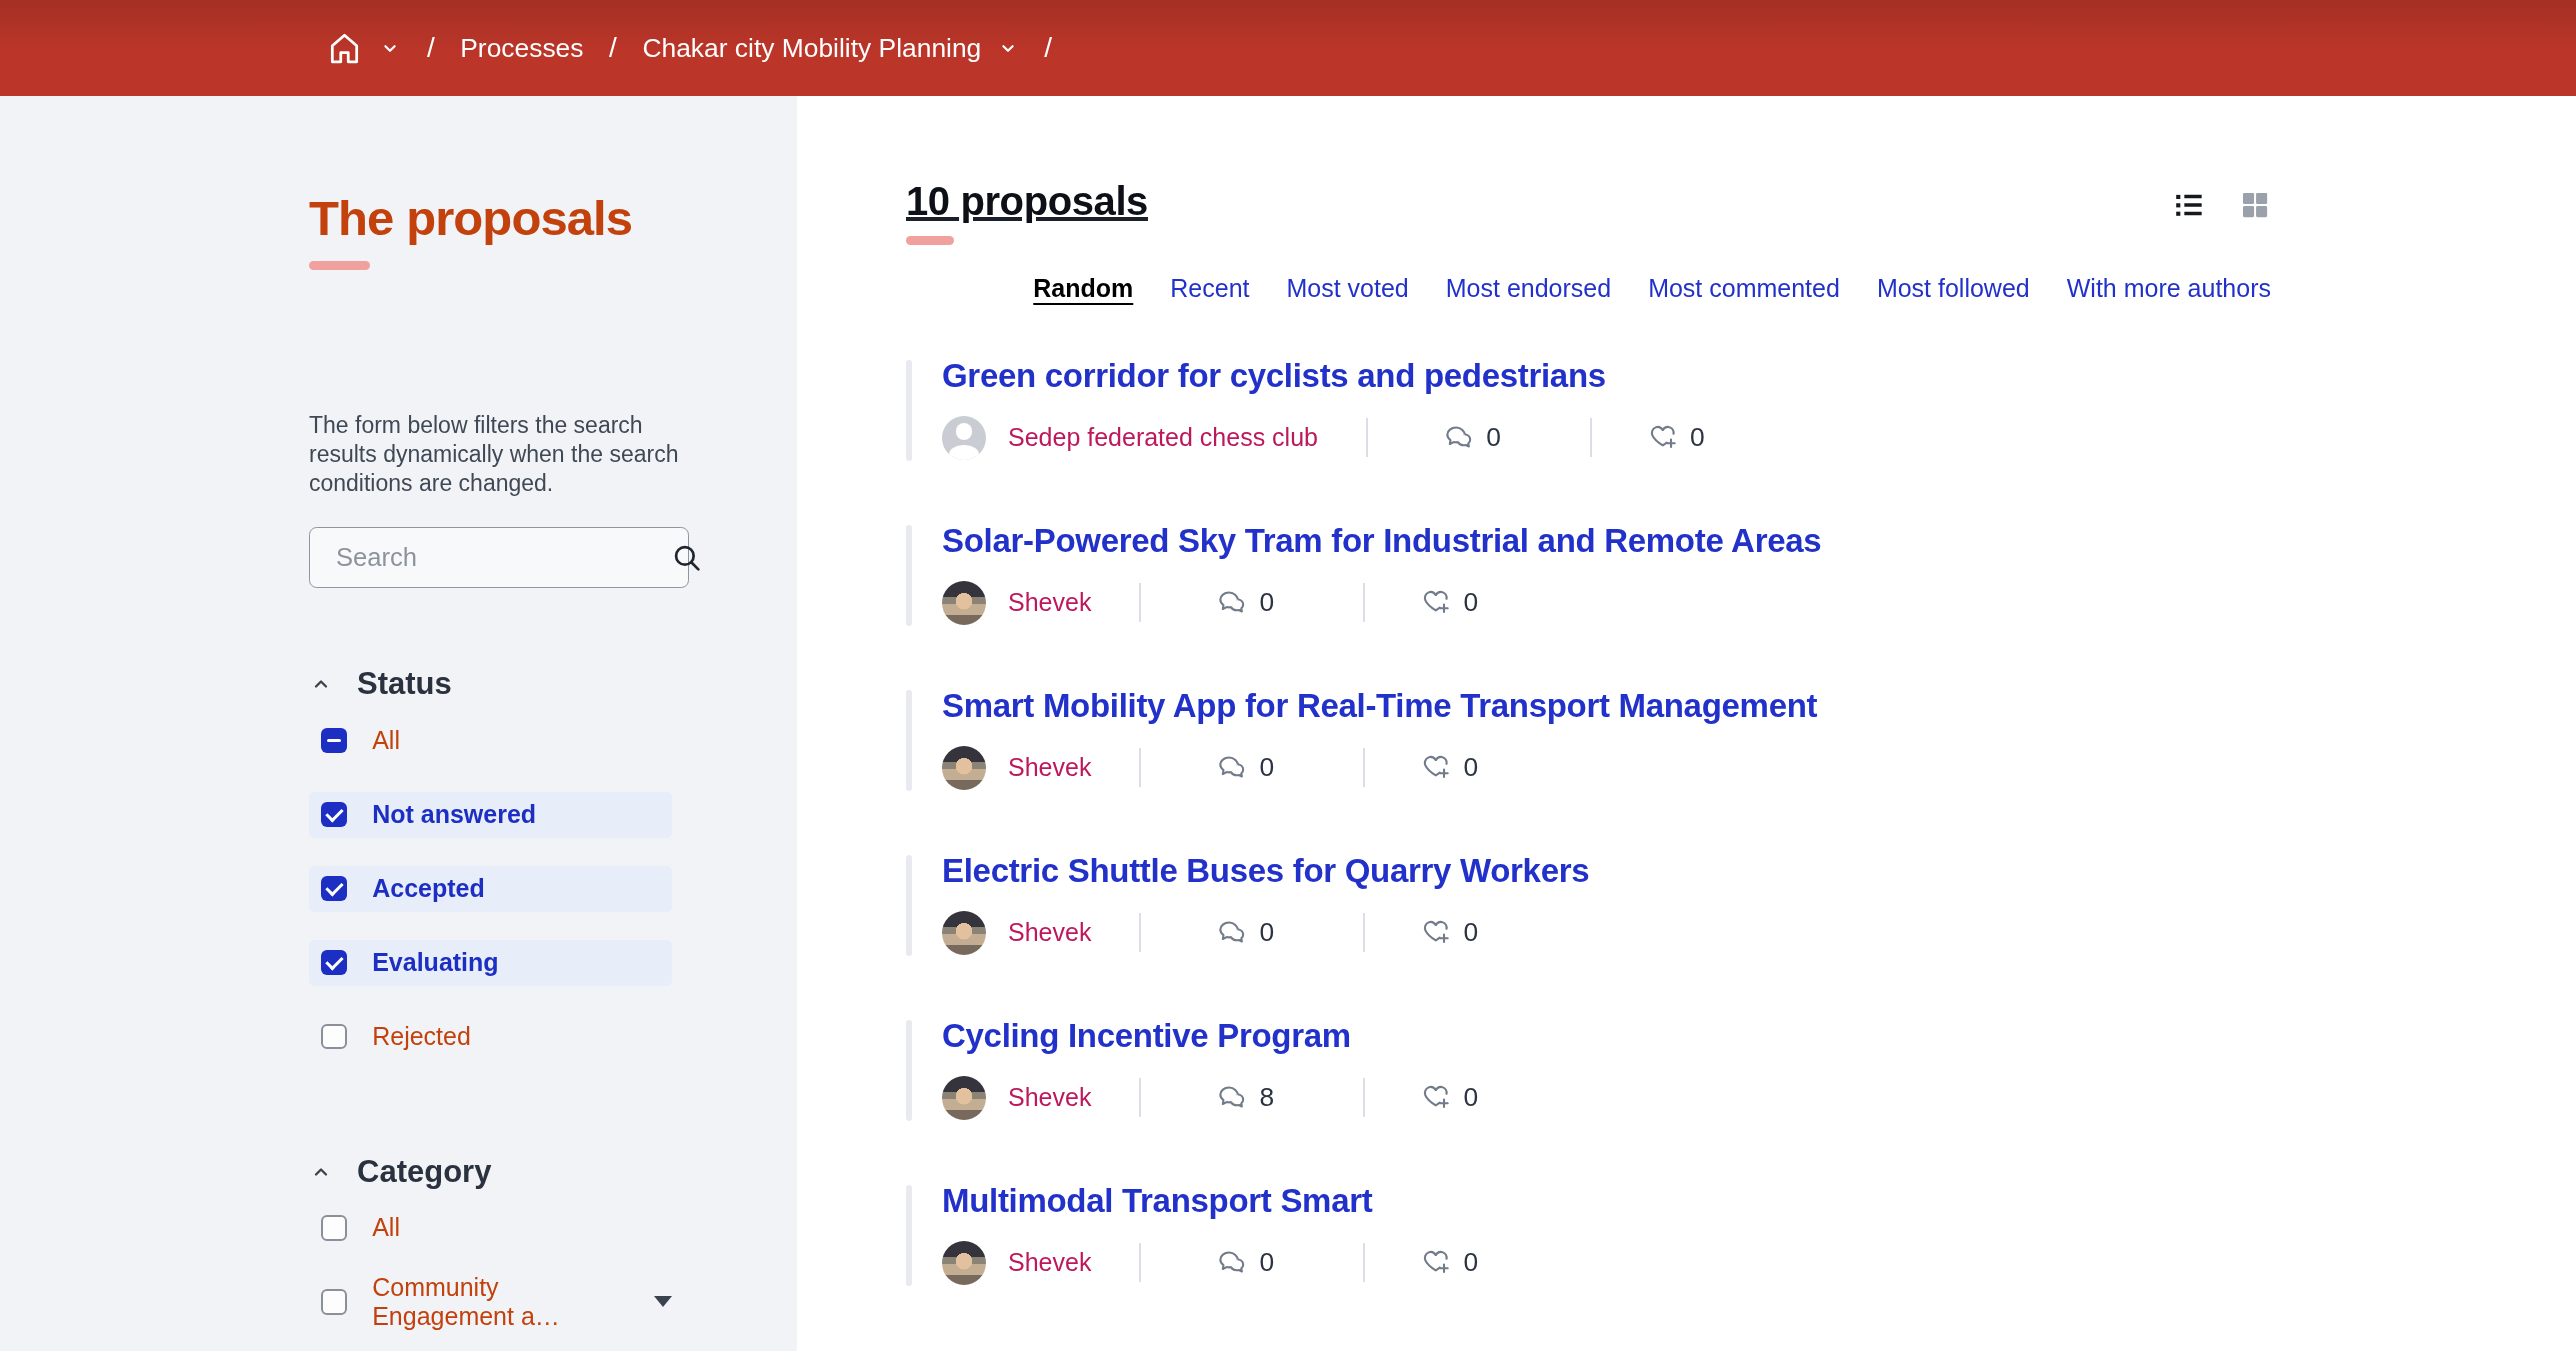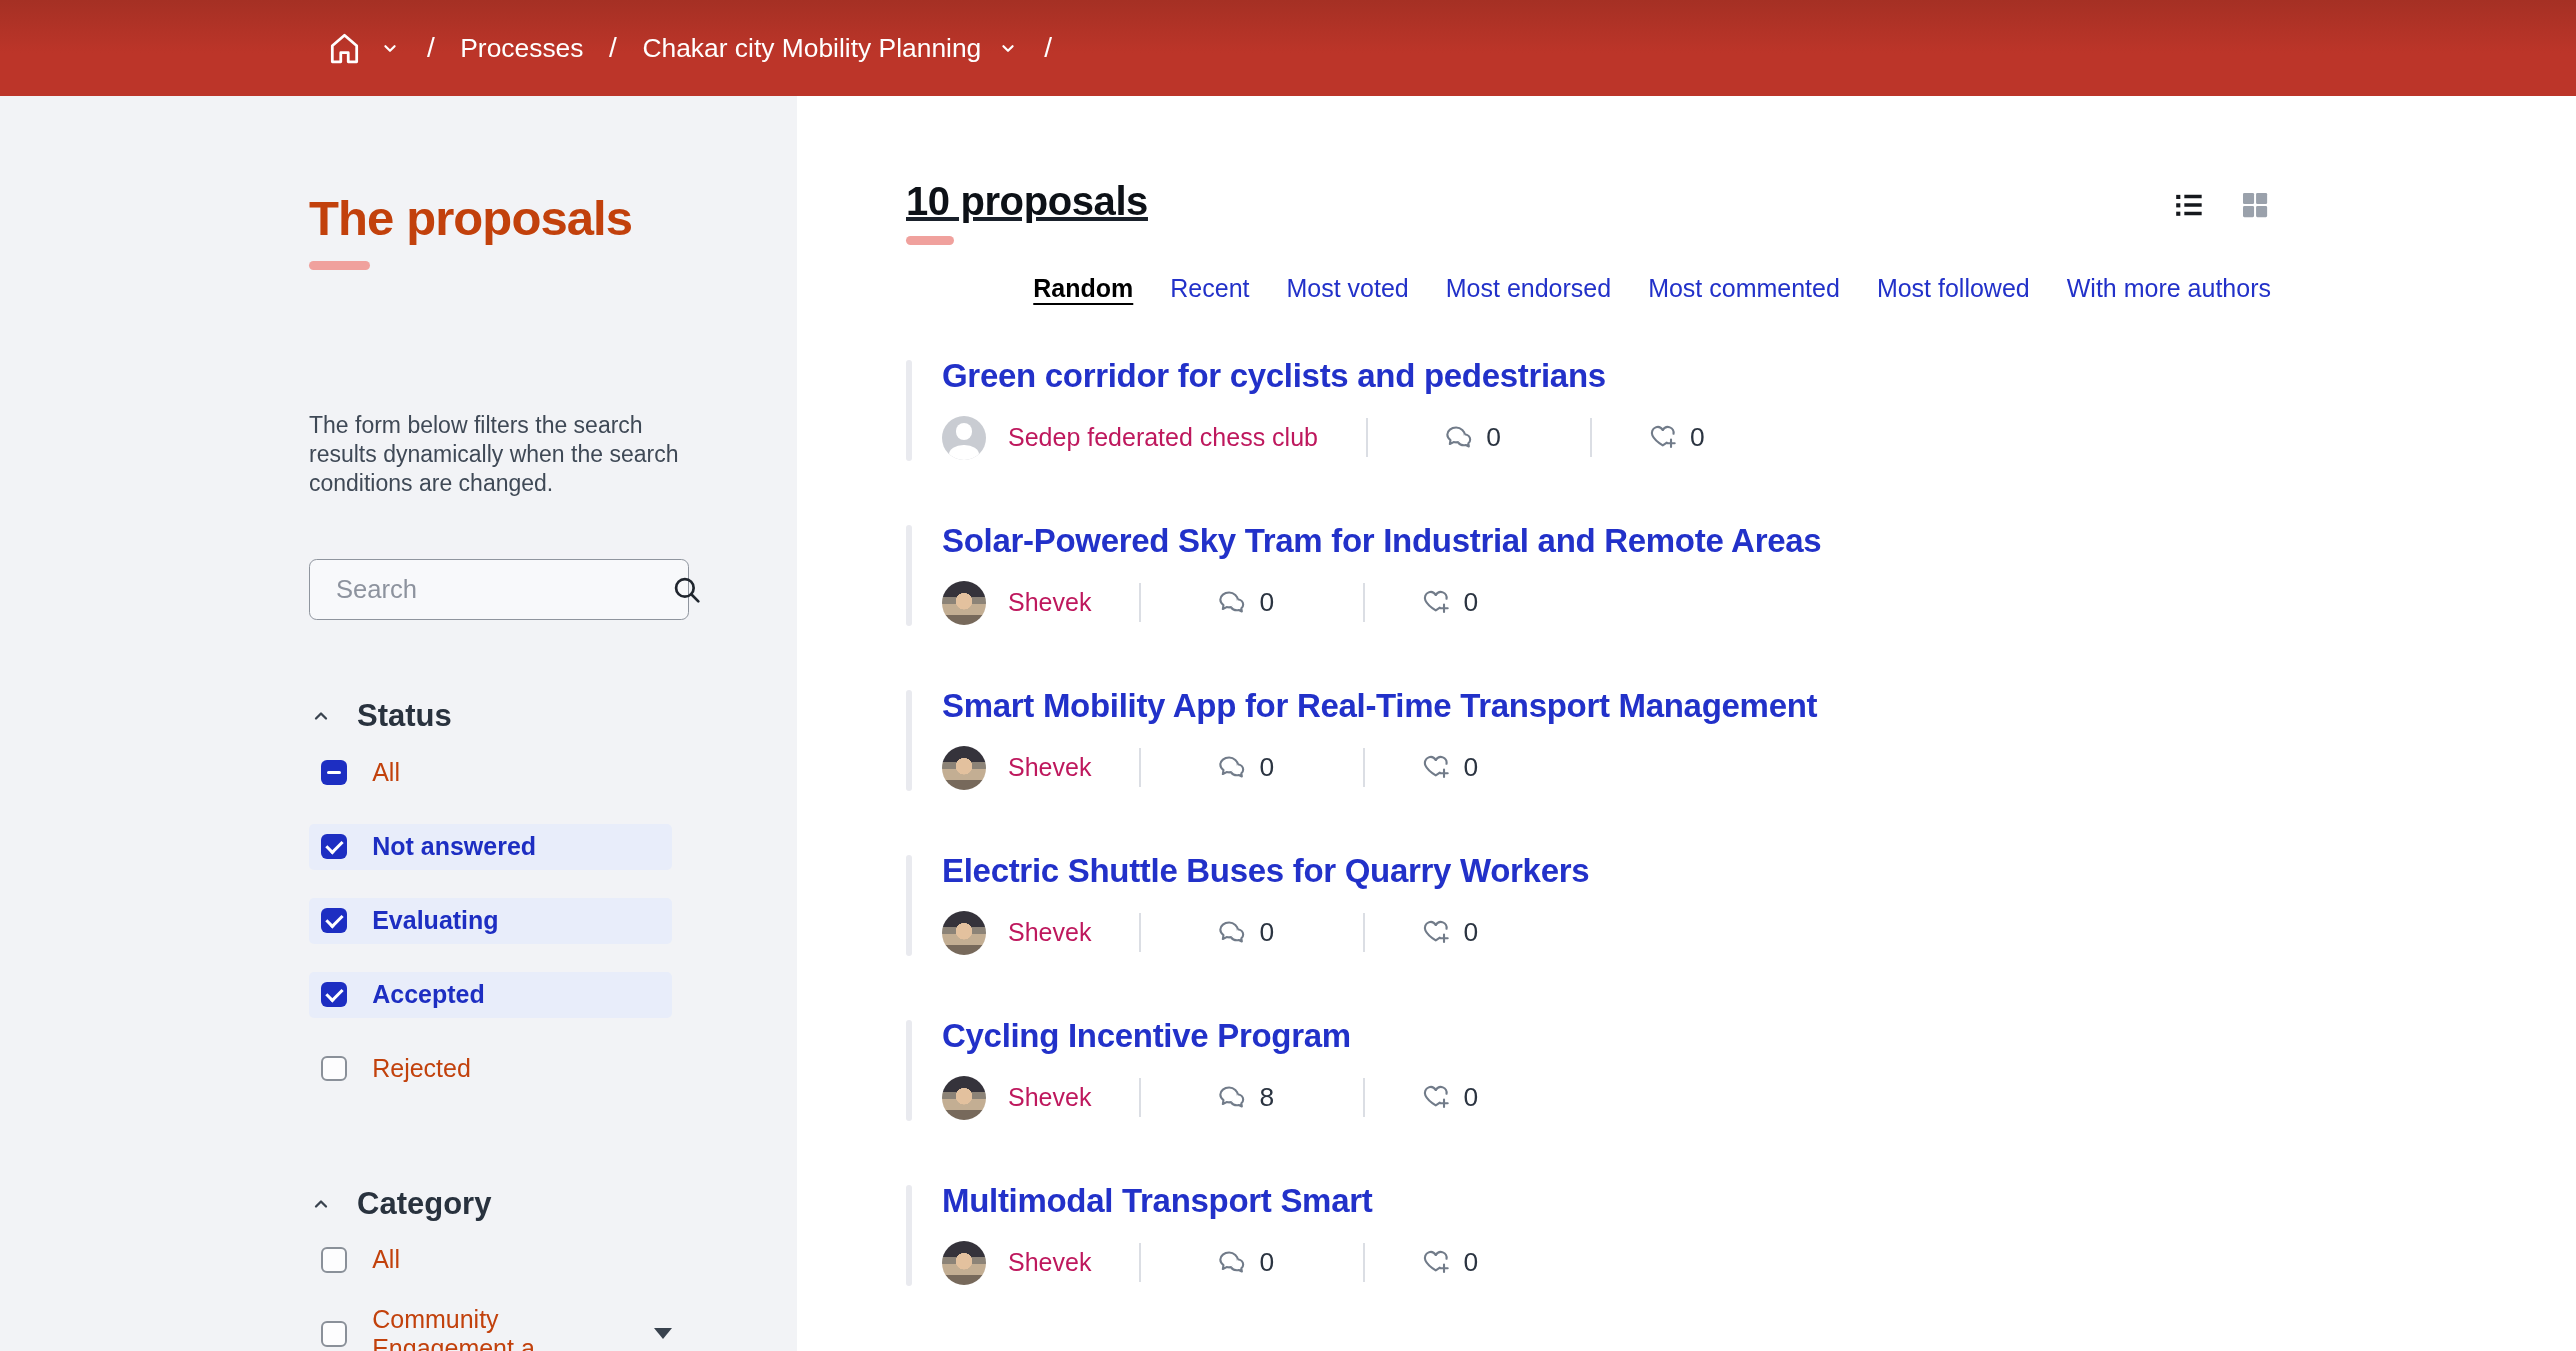--- a/index.html
+++ b/index.html
@@ -12,21 +12,21 @@
           padding-left:325px;font-size:26.4px;color:#fff;box-sizing:border-box;}
   .crumb{color:#fff;text-decoration:none;display:flex;align-items:center;gap:15.3px;}
   .slash{margin:0 25.6px;font-size:28px;font-weight:300;}
 
   
   .sidebar{position:absolute;top:96px;left:0;width:797px;bottom:0;background:var(--sidebar-bg,#F2F3F6);
            box-sizing:border-box;padding:97px 0 0 309px;}
   .sidebar h1{margin:0;font-size:49px;line-height:51px;font-weight:700;color:#c2410c;letter-spacing:-0.9px;}
   .title-underline{width:61px;height:9.4px;border-radius:5.1px;background:var(--underline-salmon,#F0A19D);margin-top:17px;}
   .filter-help{margin:141px 0 0 0;width:385px;font-size:23px;line-height:29px;color:#3F4956;}
-  .searchbox{margin-top:61px;width:380px;height:61px;border:1.7px solid #8F959E;border-radius:7.7px;
+  .searchbox{margin-top:29px;width:380px;height:61px;border:1.7px solid #8F959E;border-radius:7.7px;
              display:flex;background:#F8F9FB;box-sizing:border-box;}
   .searchbox input{flex:1;border:none;outline:none;background:transparent;margin-left:24px;
                    font-size:25.6px;color:#2A323E;font-family:inherit;}
   .searchbox input::placeholder{color:#8D939E;}
   .search-btn{border:none;background:none;padding:0 17px 0 0;cursor:pointer;display:flex;align-items:center;}
 
   .filter-section-head{display:flex;align-items:center;gap:24px;cursor:pointer;}
   .filter-section-head .sec-label{font-size:31px;font-weight:700;color:#29323E;}
   .sec-status{margin-top:78px;}
   .sec-gap{margin-top:94px;}
@@ -131,26 +131,26 @@
     <span class="opt-label">All</span>
   </div>
 
   <div class="frow checked">
     <span class="cb checked"></span>
     <span class="opt-label">Not answered</span>
   </div>
 
   <div class="frow checked">
     <span class="cb checked"></span>
-    <span class="opt-label">Evaluating</span>
+    <span class="opt-label">Accepted</span>
   </div>
 
   <div class="frow checked">
     <span class="cb checked"></span>
-    <span class="opt-label">Accepted</span>
+    <span class="opt-label">Evaluating</span>
   </div>
 
   <div class="frow unchecked">
     <span class="cb unchecked"></span>
     <span class="opt-label">Rejected</span>
   </div>
 </div>
   </section>
 
   <section class="sec-gap">

